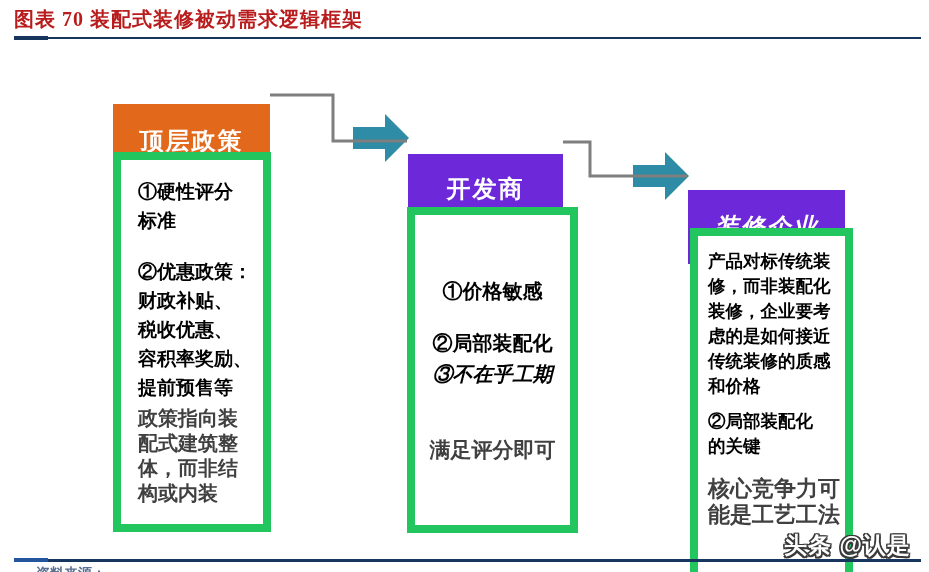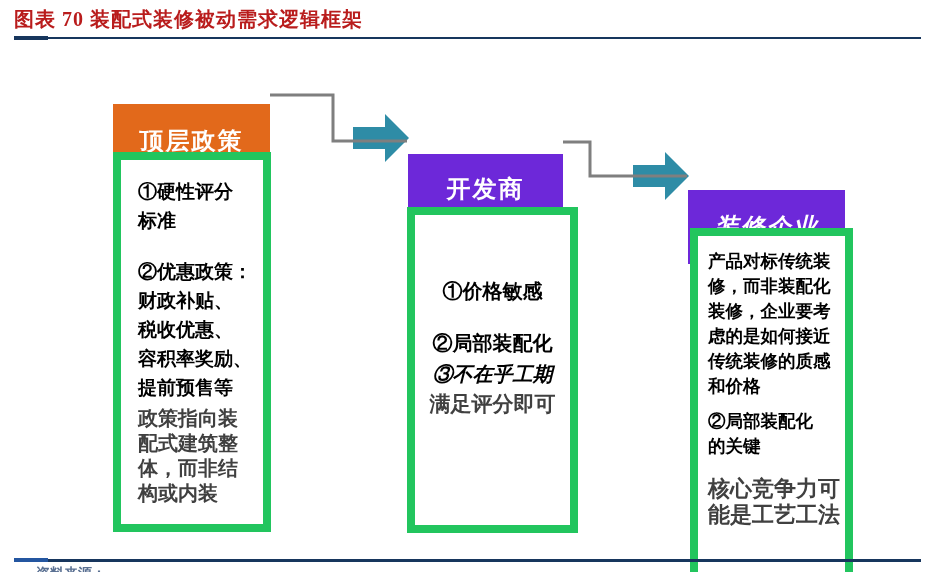--- a/index.html
+++ b/index.html
@@ -72,21 +72,21 @@
   #detail-policy .p2 { margin-top: 22px; }
   #detail-policy .p3 { margin-top: 4px; font-size: 20px; line-height: 25px; }
   #detail-developer {
     left: 407px; top: 207px; width: 171px; height: 326px;
     padding-top: 62px;
     text-align: center;
     font-size: 20px; line-height: 29px;
   }
   #detail-developer .p2 { margin-top: 23px; }
   #detail-developer .p3 { margin-top: 2px; font-style: italic; }
-  #detail-developer .p4 { font-size: 21px; }
+  #detail-developer .p4 { margin-top: 46px; font-size: 21px; }
   #detail-firm {
     left: 690px; top: 228px; width: 163px; height: 353px;
     padding: 13px 4px 0 10px;
     font-size: 17.5px; line-height: 25px;
   }
   #detail-firm .p2 { margin-top: 10px; }
   #detail-firm .p3 { margin-top: 17px; font-size: 22px; line-height: 26px; }
   
   .watermark {
     position: absolute;
@@ -176,17 +176,18 @@
 装修，企业要考
 虑的是如何接近
 传统装修的质感
 和价格</p>
     <p class="p2">②局部装配化
 的关键</p>
     <p class="p3 teal-text">核心竞争力可
 能是工艺工法</p>
   </div>
 
+  <div class="watermark">头条 @认是</div>
   <div class="bottom-rule"></div>
   <div class="bottom-rule-accent"></div>
   <div class="source-clipped">资料来源：</div>
 
 </div>
 
 </body></html>

